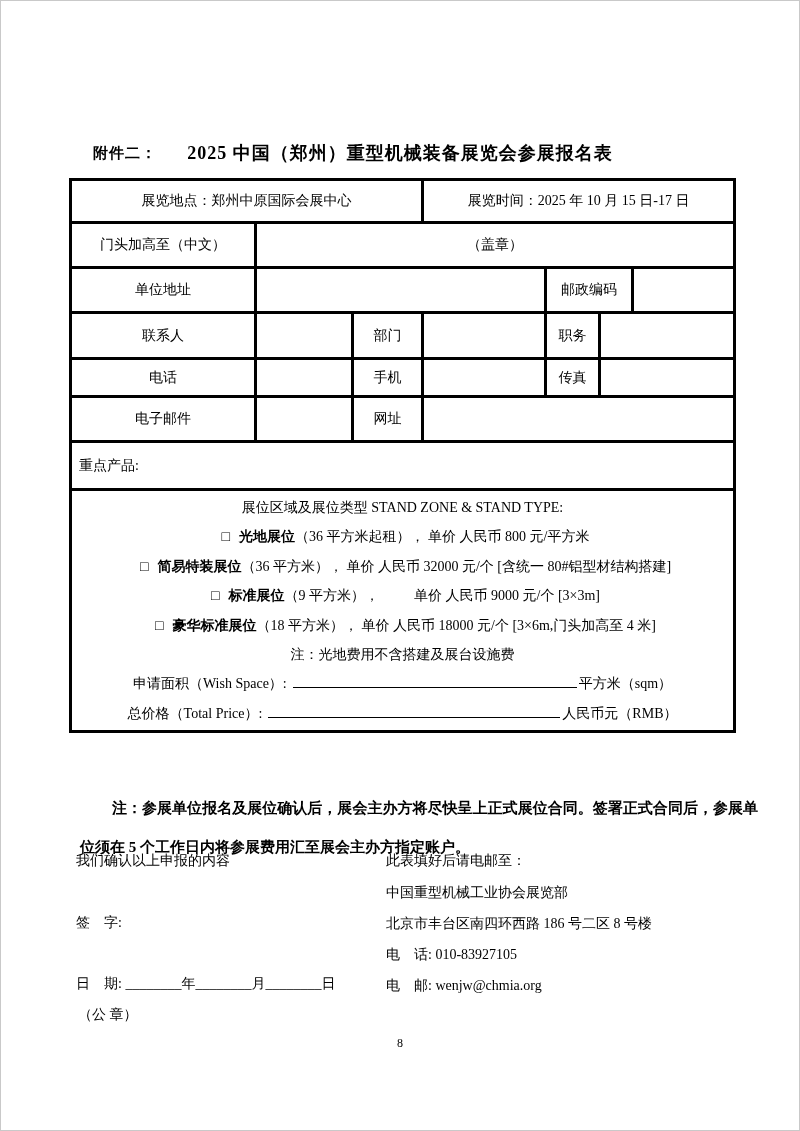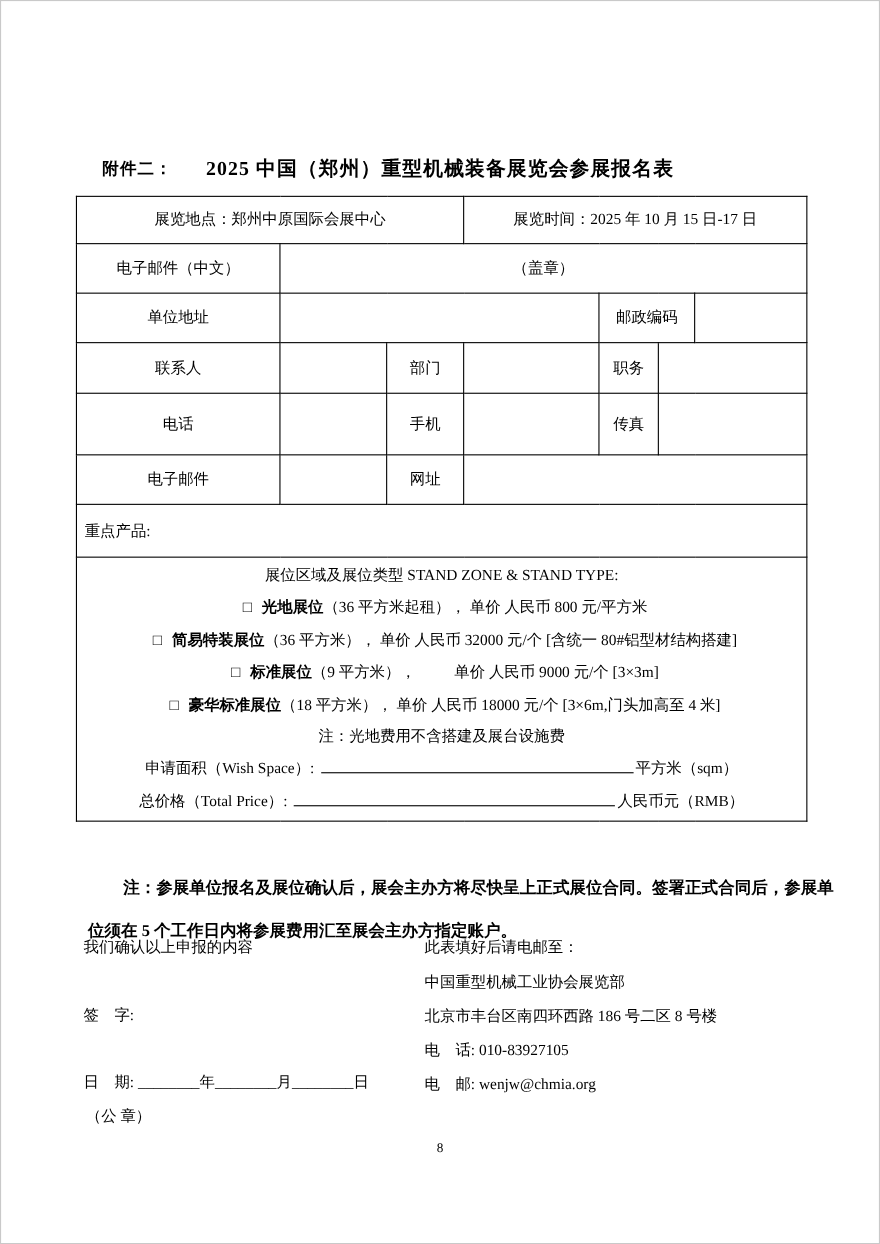--- a/index.html
+++ b/index.html
@@ -20,30 +20,30 @@
   .doc-title {
     position:absolute; left:0; top:140px; width:100%;
     text-align:center; font-size:18px; font-weight:bold; letter-spacing:1px;
   }
   table.form {
     position:absolute; left:68px; top:177px; width:664px;
     border-collapse:collapse; table-layout:fixed;
     font-size:14px;
   }
   table.form td {
-    border:1px solid #000000; vertical-align:middle;
+    border:3px solid #000000; vertical-align:middle;
     text-align:center; padding:2px 4px; overflow:hidden;
   }
   table.form td.tl { text-align:left; padding-left:7px; }
   tr.r1 td { height:43px; }
   tr.r2 td { height:45px; }
   tr.r3 td { height:47px; }
   tr.r4 td { height:45px; }
   tr.r5 td { height:46px; }
-  tr.r6 td { height:56px; }
+  tr.r6 td { height:38px; }
   tr.r7 td { height:45px; }
   tr.r8 td { height:48px; }
   tr.r9 td { height:237px; }
   td.seal-cell { text-align:right; padding-right:55px; }
   td.stand-cell { vertical-align:top; text-align:left; padding:4px 7px; }
   .stand-line { line-height:29.4px; white-space:pre-wrap; }
   .opt { padding-left:6px; }
   .opt .box { margin-right:9px; }
   .opt .nm { font-weight:bold; }
   .uline {
@@ -81,21 +81,21 @@
         <col style="width:54px">
         <col style="width:33px">
       <col style="width:102px">
     </colgroup>
     <tbody>
       <tr class="r1">
         <td colspan="3">展览地点：郑州中原国际会展中心</td>
         <td colspan="4">展览时间：2025 年 10 月 15 日-17 日</td>
       </tr>
       <tr class="r2">
-        <td>电子邮件（中文）</td>
+        <td>门头加高至（中文）</td>
         <td colspan="6" class="seal-cell">
           <span>（盖章）</span>
         </td>
       </tr>
       <tr class="r4">
         <td>单位地址</td>
         <td colspan="3"></td>
         <td colspan="2">邮政编码</td>
         <td></td>
       </tr>

